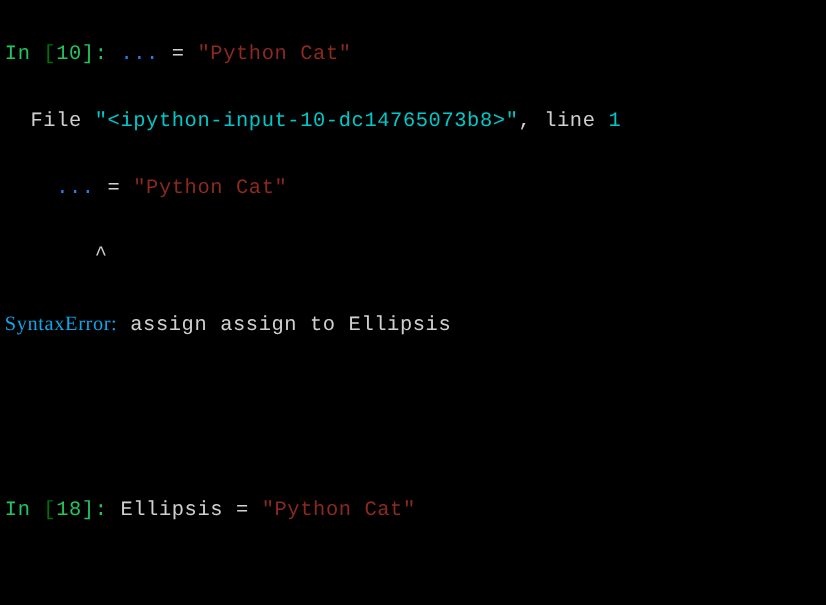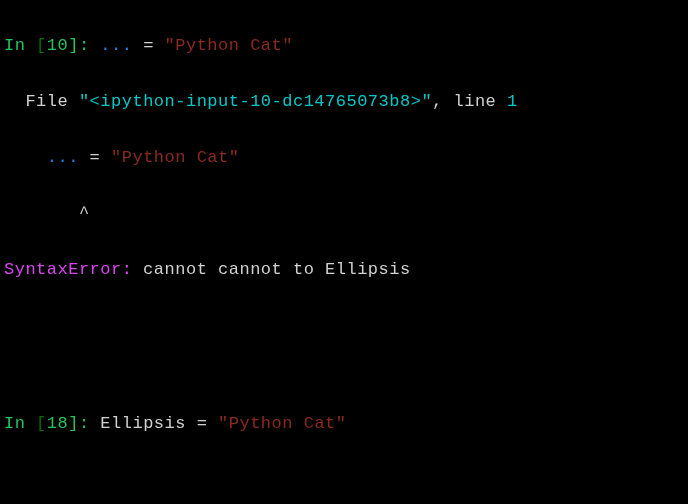--- a/index.html
+++ b/index.html
@@ -14,38 +14,38 @@
     font-family: "Courier New", Courier, monospace;
     font-size: 17px;
     line-height: 28px;
     padding: 4px 4px;
     white-space: pre;
     font-weight: normal;
     letter-spacing: 0.5px;
   }
   .green   { color: #22c55e; }
   .darkgr  { color: #007000; } 
-  .red     { color: #d946ef; }
+  .red     { color: #0ea5e9; font-family: Liberation Serif, serif; }
   .blue    { color: #2b7de9; }
   .cyan    { color: #00c8c8; }
   .white   { color: #d0d0d0; }
   .string  { color: #8b2a1f; }
   .spacer  { display:block; height:28px; }
   .hspacer { display:block; height:14px; }
   .caret   { color:#d0d0d0; }
 </style>
 </head>
 <body>
 
 <div class="terminal">
 <div><span class="green">In </span><span class="darkgr">[</span><span class="green">10</span><span class="green">]: </span><span class="blue">...</span><span class="white"> = </span><span class="string">"Python Cat"</span></div>
 <div><span class="white">  File </span><span class="cyan">"&lt;ipython-input-10-dc14765073b8&gt;"</span><span class="white">, line </span><span class="cyan">1</span></div>
 <div><span class="white">    </span><span class="blue">...</span><span class="white"> = </span><span class="string">"Python Cat"</span></div>
 <div><span class="caret">       ^</span></div>
-<div><span class="red">SyntaxError:</span><span class="white"> cannot cannot to Ellipsis</span></div>
+<div><span class="red">SyntaxError:</span><span class="white"> assign assign to Ellipsis</span></div>
 <span class="spacer"></span>
 <span class="hspacer"></span>
 <div><span class="green">In </span><span class="darkgr">[</span><span class="green">18</span><span class="green">]: </span><span class="white">Ellipsis </span><span class="white">= </span><span class="string">"Python Cat"</span></div>
 <span class="spacer"></span>
 
 
 
 
 
 

